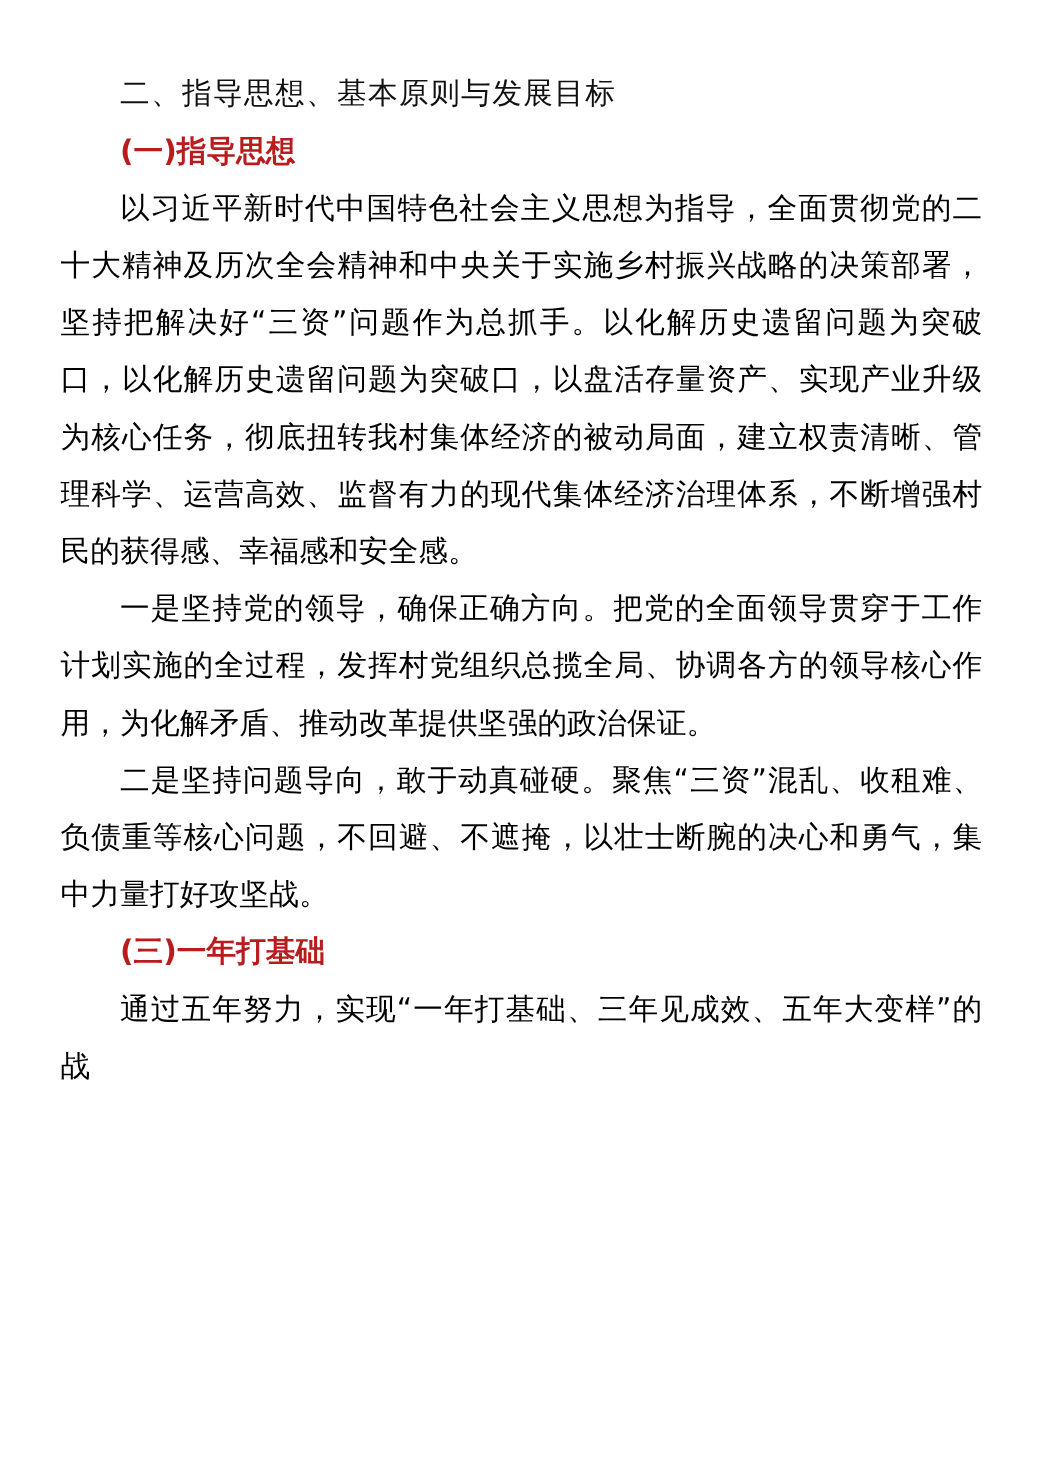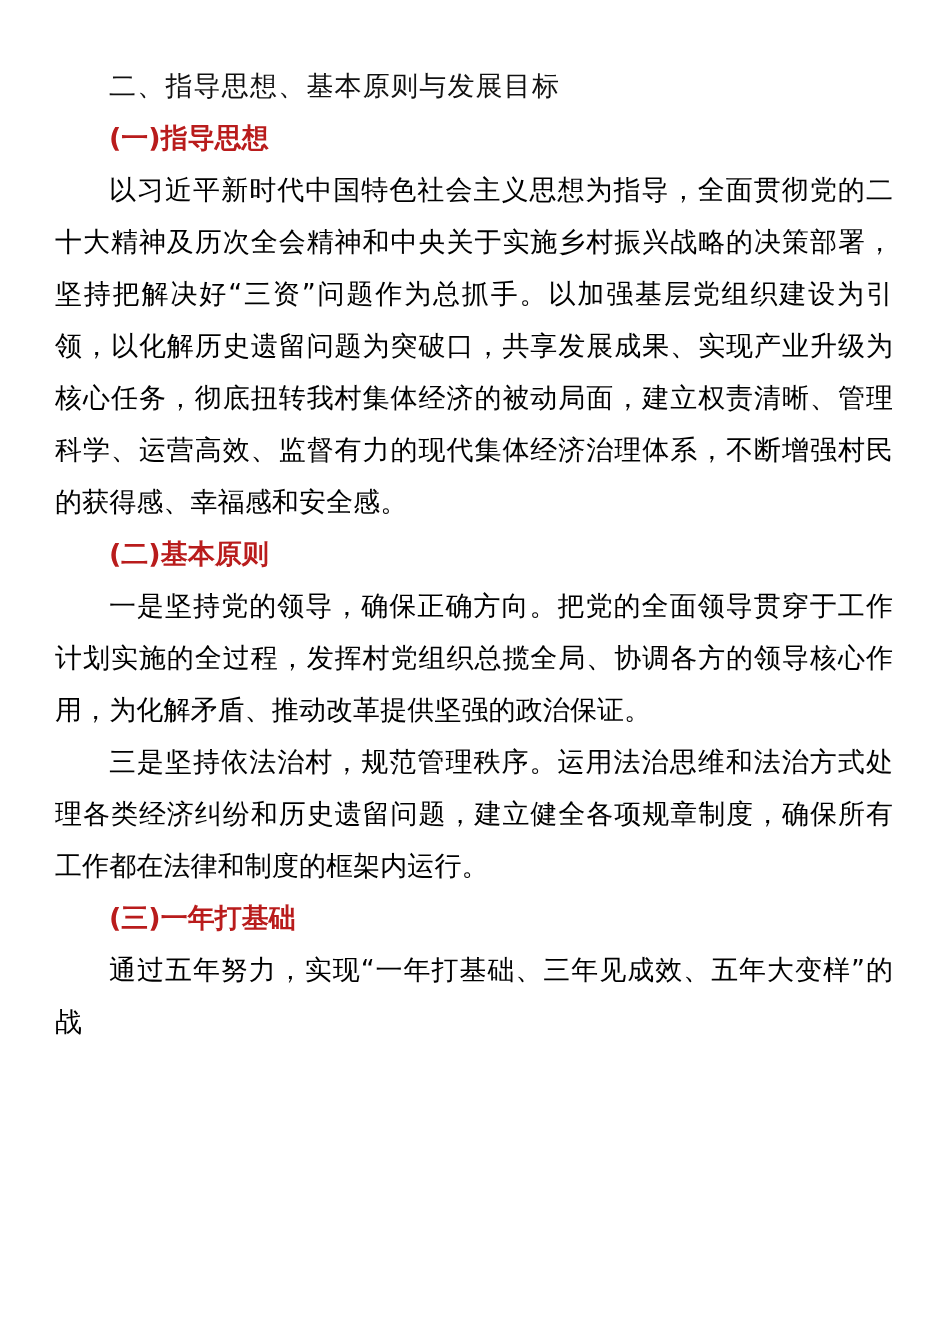--- a/index.html
+++ b/index.html
@@ -74,23 +74,22 @@
 </style>
 </head>
 <body>
 
 <div class="page">
   <div class="content">
 
     <h2 class="section-heading">二、指导思想、基本原则与发展目标</h2>
 
     <h3 class="sub-heading">(一)指导思想</h3>
-    <p class="body-para">以习近平新时代中国特色社会主义思想为指导，全面贯彻党的二十大精神及历次全会精神和中央关于实施乡村振兴战略的决策部署，坚持把解决好“三资”问题作为总抓手。以加强基层党组织建设为引领，以化解历史遗留问题为突破口，共享发展成果、实现产业升级为核心任务，彻底扭转我村集体经济的被动局面，建立权责清晰、管理科学、运营高效、监督有力的现代集体经济治理体系，不断增强村民的获得感、幸福感和安全感。</p>
+    <p class="body-para">以习近平新时代中国特色社会主义思想为指导，全面贯彻党的二十大精神及历次全会精神和中央关于实施乡村振兴战略的决策部署，坚持把解决好“三资”问题作为总抓手。以化解历史遗留问题为突破口，以化解历史遗留问题为突破口，以盘活存量资产、实现产业升级为核心任务，彻底扭转我村集体经济的被动局面，建立权责清晰、管理科学、运营高效、监督有力的现代集体经济治理体系，不断增强村民的获得感、幸福感和安全感。</p>
 
-    <h3 class="sub-heading">(二)基本原则</h3>
     <p class="body-para">一是坚持党的领导，确保正确方向。把党的全面领导贯穿于工作计划实施的全过程，发挥村党组织总揽全局、协调各方的领导核心作用，为化解矛盾、推动改革提供坚强的政治保证。</p>
-    <p class="body-para">三是坚持依法治村，规范管理秩序。运用法治思维和法治方式处理各类经济纠纷和历史遗留问题，建立健全各项规章制度，确保所有工作都在法律和制度的框架内运行。</p>
+    <p class="body-para">二是坚持问题导向，敢于动真碰硬。聚焦“三资”混乱、收租难、负债重等核心问题，不回避、不遮掩，以壮士断腕的决心和勇气，集中力量打好攻坚战。</p>
 
     <h3 class="sub-heading">(三)一年打基础</h3>
     <p class="body-para">通过五年努力，实现“一年打基础、三年见成效、五年大变样”的战</p>
 
   </div>
 </div>
 
 </body></html>

